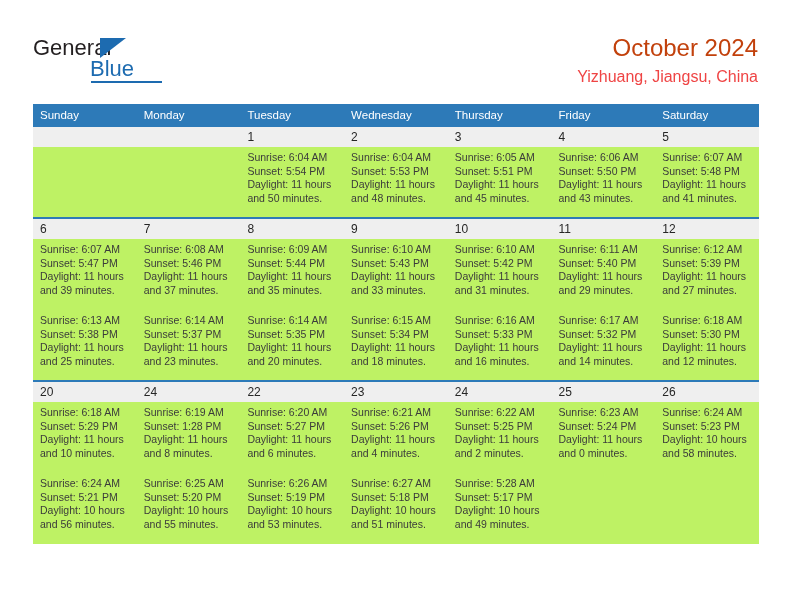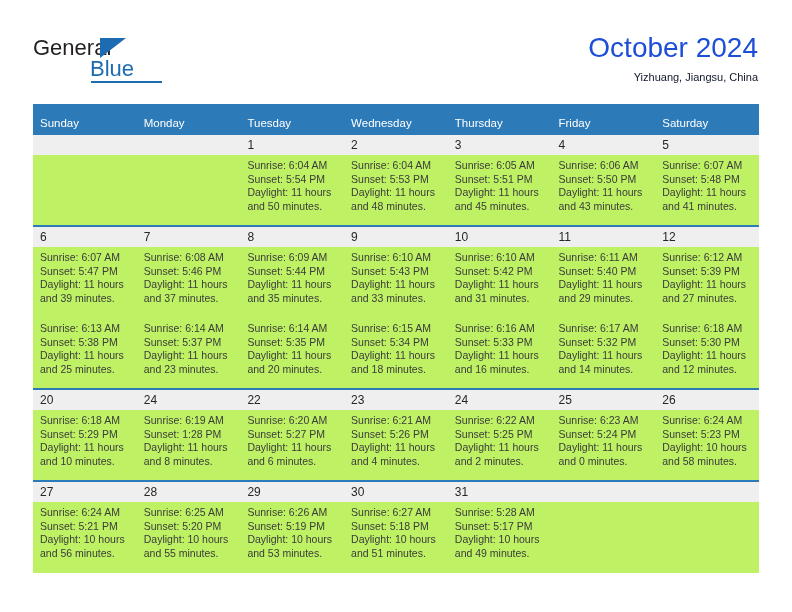--- a/index.html
+++ b/index.html
@@ -66,28 +66,28 @@
     background: #1d6bb0;
   }
 
   .title-block {
     position: absolute;
     right: 34px;
     top: 32px;
     text-align: right;
   }
   .cal-title {
-    font-size: 28px;
-    color: #1d4ed8;
+    font-size: 24px;
+    color: #c2410c;
     line-height: 32px;
     white-space: nowrap;
   }
   .cal-subtitle {
-    font-size: 11px;
-    color: #0f172a;
+    font-size: 16px;
+    color: #ef4444;
     line-height: 20px;
     margin-top: 3px;
     white-space: nowrap;
   }
 
   
   .calendar {
     position: absolute;
     left: 33px;
     top: 104px;
@@ -95,21 +95,21 @@
     border-collapse: collapse;
     table-layout: fixed;
   }
 
   .calendar th {
     background: #2d7ab8;
     color: #ffffff;
     font-size: 11.5px;
     font-weight: normal;
     text-align: left;
-    padding: 13px 0 6px 7px;
+    padding: 5px 0 6px 7px;
     height: 22px;
   }
 
   .calendar .daterow td {
     background: #efefef;
     font-size: 12px;
     color: #262626;
     padding: 3px 0 3px 7px;
     height: 19px;
     vertical-align: top;
@@ -360,29 +360,20 @@
             <span class="cell-line">Daylight: 11 hours</span>
             <span class="cell-line">and 0 minutes.</span>
           </td>
           <td>
             <span class="cell-line">Sunrise: 6:24 AM</span>
             <span class="cell-line">Sunset: 5:23 PM</span>
             <span class="cell-line">Daylight: 10 hours</span>
             <span class="cell-line">and 58 minutes.</span>
           </td>
         </tr>
-        <tr class="daterow">
-          <td>27</td>
-          <td>28</td>
-          <td>29</td>
-          <td>30</td>
-          <td>31</td>
-          <td></td>
-          <td></td>
-        </tr>
         <tr class="inforow">
           <td>
             <span class="cell-line">Sunrise: 6:24 AM</span>
             <span class="cell-line">Sunset: 5:21 PM</span>
             <span class="cell-line">Daylight: 10 hours</span>
             <span class="cell-line">and 56 minutes.</span>
           </td>
           <td>
             <span class="cell-line">Sunrise: 6:25 AM</span>
             <span class="cell-line">Sunset: 5:20 PM</span>

